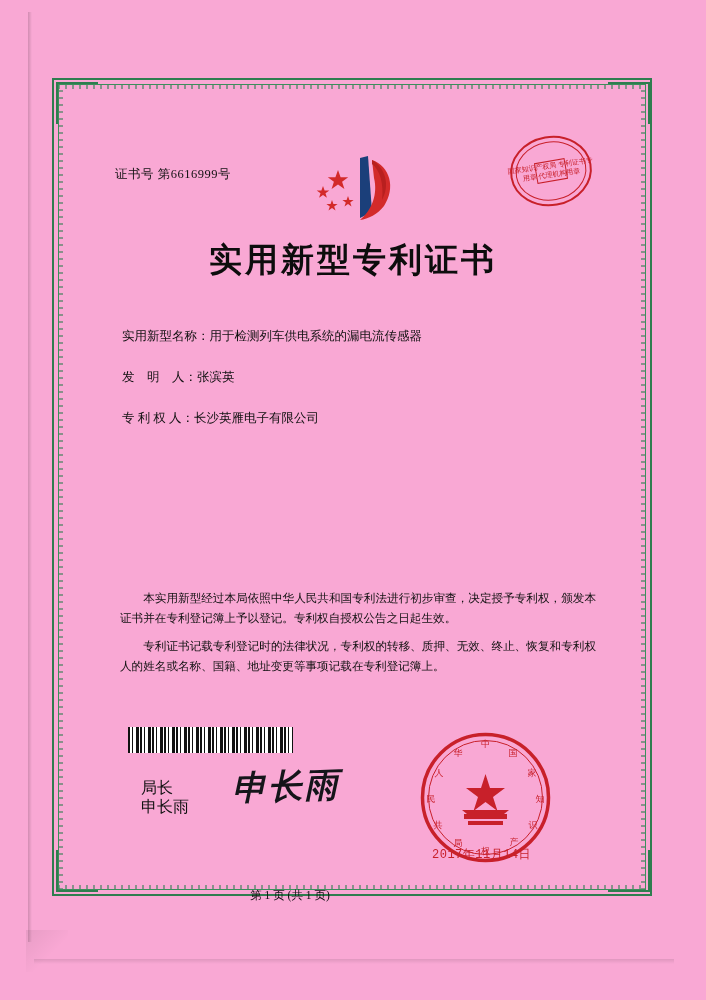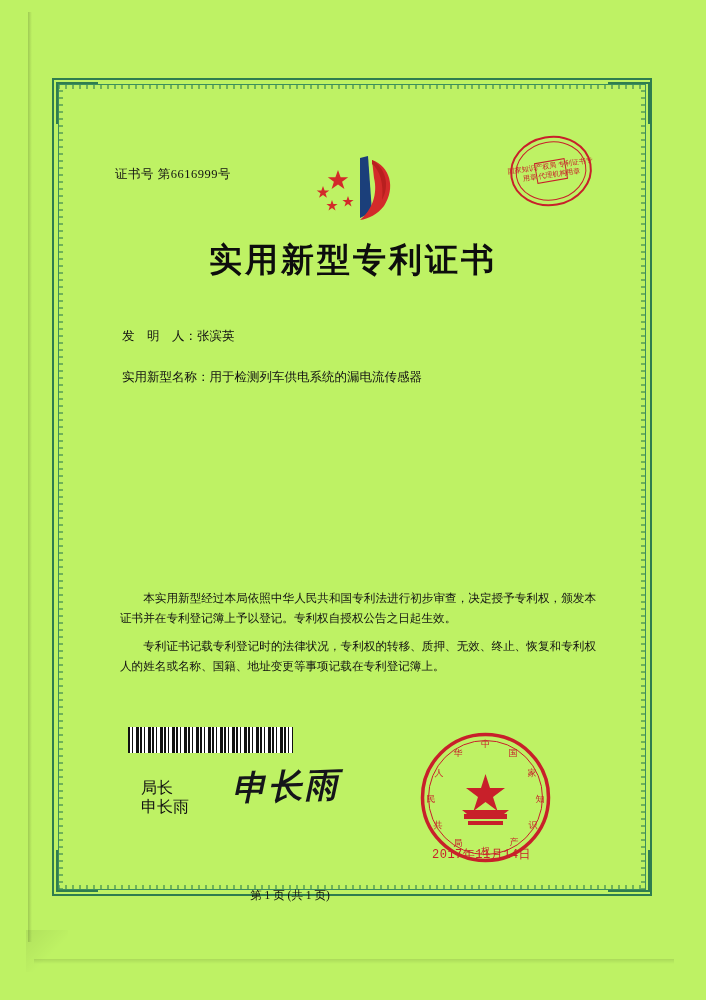--- a/index.html
+++ b/index.html
@@ -14,21 +14,21 @@
     color: #1a1a1a;
     position: relative;
     overflow: hidden;
   }
 
   
   .page {
     position: absolute;
     left: 0; top: 0;
     width: 706px; height: 1000px;
-    background: #bef264;
+    background: #f9a8d4;
   }
   .page-shadow-left {
     position: absolute;
     left: 28px; top: 12px;
     width: 4px; height: 930px;
     background: linear-gradient(to right, rgba(0,0,0,0.16), rgba(0,0,0,0));
   }
   .page-shadow-bottom {
     position: absolute;
     left: 34px; bottom: 36px;
@@ -263,24 +263,27 @@
       <ellipse cx="43" cy="43" rx="35" ry="29" fill="none" stroke="#c8202a" stroke-width="1" transform="rotate(-10 43 43)"></ellipse>
       <rect x="28" y="33" width="30" height="20" fill="none" stroke="#c8202a" stroke-width="1" transform="rotate(-10 43 43)"></rect>
     </svg>
     <div class="seal-text">国家知识产权局 专利证书专用章 代理机构用章</div>
   </div>
 
   <div class="title">实用新型专利证书</div>
 
   <div class="fields">
     <div class="field">
+      <span class="label">实用新型名称：</span><span class="value">用于检测列车供电系统的漏电流传感器</span>
+    </div>
+    <div class="field">
       <span class="label">发　明　人：</span><span class="value">张滨英</span>
     </div>
     <div class="field">
-      <span class="label">实用新型名称：</span><span class="value">用于检测列车供电系统的漏电流传感器</span>
+      <span class="label">专 利 权 人：</span><span class="value">长沙英雁电子有限公司</span>
     </div>
   </div>
 
   <div class="body-text">
     <p>本实用新型经过本局依照中华人民共和国专利法进行初步审查，决定授予专利权，颁发本证书并在专利登记簿上予以登记。专利权自授权公告之日起生效。</p>
     <p>专利证书记载专利登记时的法律状况，专利权的转移、质押、无效、终止、恢复和专利权人的姓名或名称、国籍、地址变更等事项记载在专利登记簿上。</p>
   </div>
 
   <div class="barcode"></div>
 

